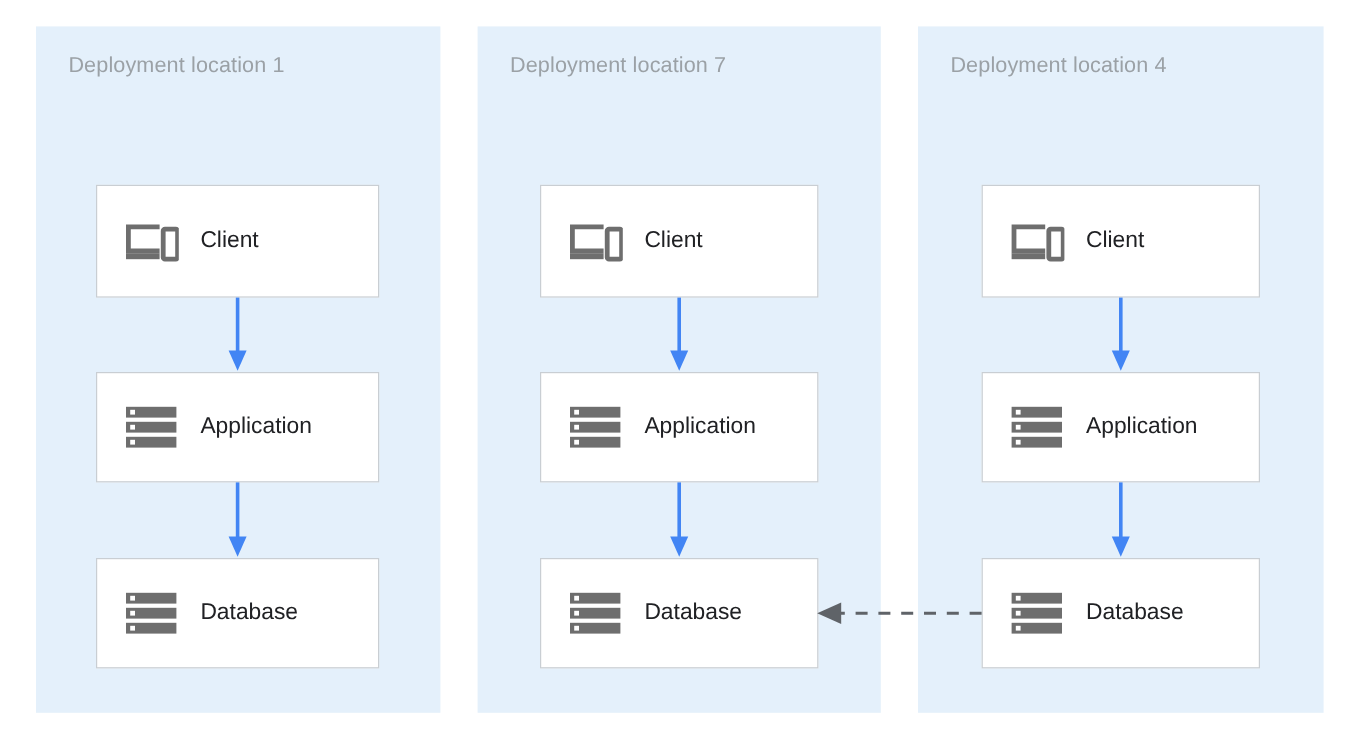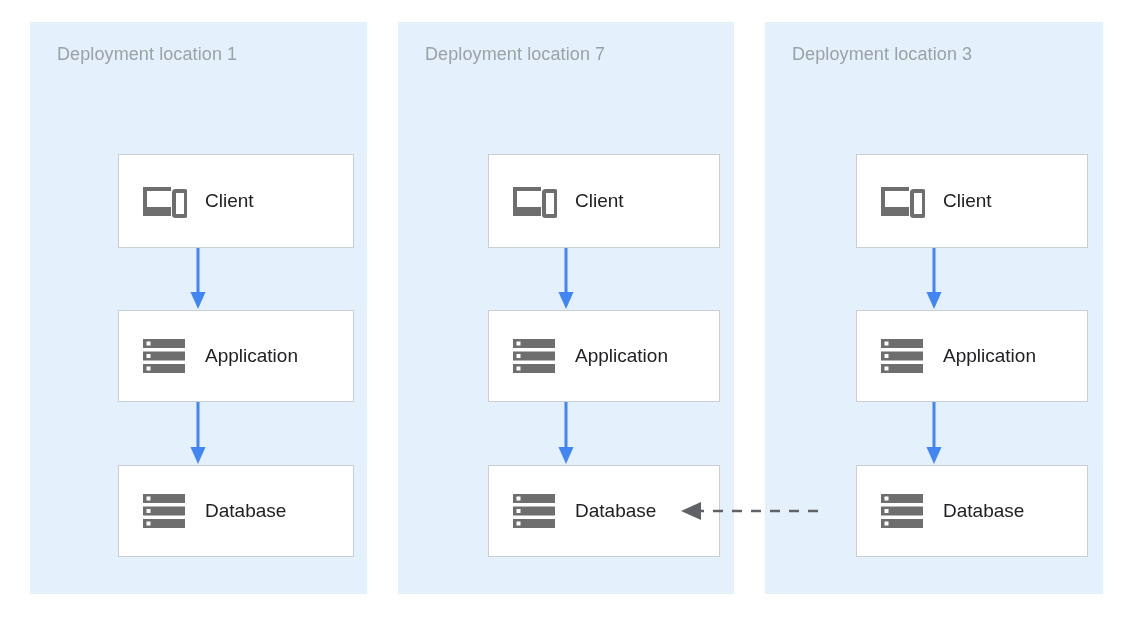--- a/index.html
+++ b/index.html
@@ -38,21 +38,20 @@
   }
 
   .node {
     position: absolute;
     background: #ffffff;
     border: 1px solid #c9ced3;
     box-sizing: border-box;
     display: flex;
     align-items: center;
     padding-left: 22px;
-    margin-left: 38px;
   }
   .node-icon {
     flex: 0 0 auto;
     width: 46px;
     height: 40px;
     display: block;
   }
   .node-label {
     font-size: 19px;
     color: #202124;
@@ -162,21 +161,21 @@
     <line x1="10" y1="0" x2="10" y2="46" stroke="#4285f4" stroke-width="3"></line>
     <polygon points="10,61 2.5,44 17.5,44" fill="#4285f4"></polygon>
   </svg>
 
   <svg class="arrow-v" style="left:556px; top:402px; width:20px; height:63px;" viewBox="0 0 20 63">
     <line x1="10" y1="0" x2="10" y2="47" stroke="#4285f4" stroke-width="3"></line>
     <polygon points="10,62 2.5,45 17.5,45" fill="#4285f4"></polygon>
   </svg>
 
   <div class="zone" style="left:765px; top:22px; width:338px; height:572px;">
-    <div class="zone-label">Deployment location 3</div>
+    <div class="zone-label">Deployment location 4</div>
   </div>
 
   <div class="node" style="left:818px; top:154px; width:232px; height:94px;">
     <svg class="node-icon" viewBox="0 0 46 40">
       <path fill="#6e6e6e" d="M2 6 h28 v4 H6 v16 h24 v4 H2 z"></path>
       <rect x="2" y="30" width="28" height="5" fill="#6e6e6e"></rect>
       <rect x="33" y="10" width="12" height="25" rx="1.5" fill="none" stroke="#6e6e6e" stroke-width="4"></rect>
     </svg>
     <span class="node-label">Client</span>
   </div>

